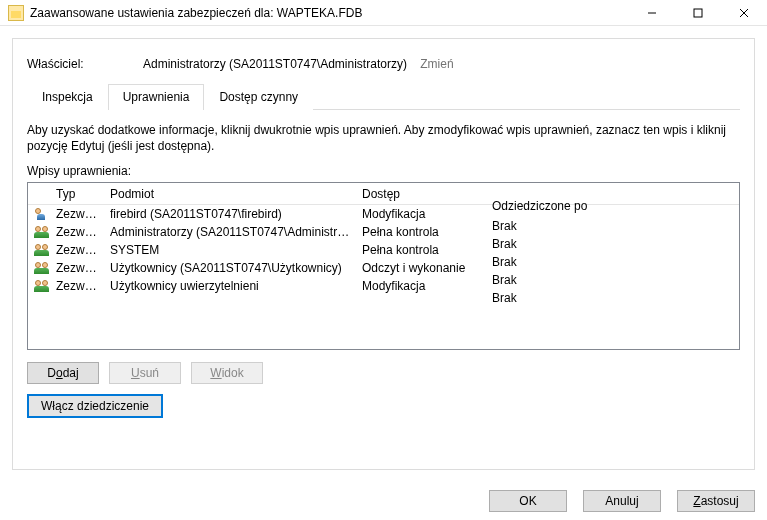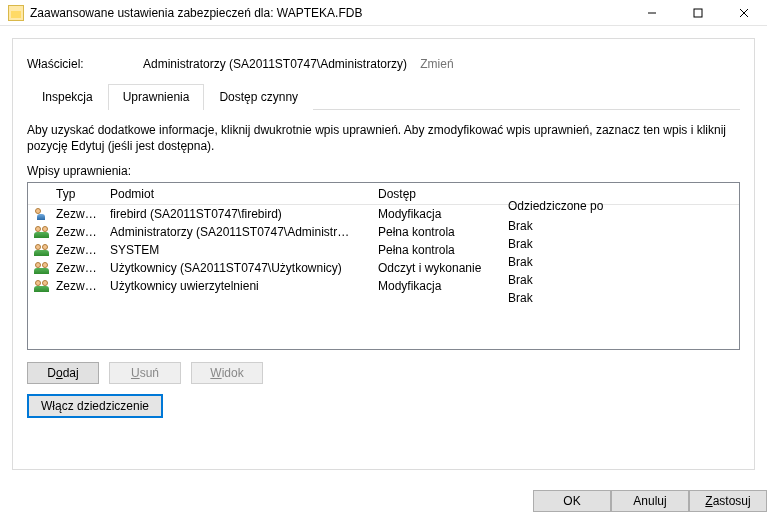--- a/index.html
+++ b/index.html
@@ -89,21 +89,21 @@
     align-items:center;
   }
   .lh .col, .lrow .col {
     padding: 0 6px;
     overflow:hidden; white-space:nowrap; text-overflow:ellipsis;
     font-size:12px;
   }
   .col-icon { width:22px; flex:0 0 22px; padding:0 0 0 4px; }
   .col-type { width:54px; flex:0 0 54px; }
   .col-principal { width:252px; flex:0 0 252px; }
-  .col-access { width:130px; flex:0 0 130px;margin-left:16px; }
+  .col-access { width:130px; flex:0 0 130px; }
   .col-inherit { flex:1 1 auto;margin-top:24px; }
   .lh .col { font-weight:400; }
   .lrow {
     display:flex;
     height:18px;
     align-items:center;
   }
   .picon {
     width:16px; height:12px; position:relative;
   }
@@ -130,22 +130,22 @@
     cursor:pointer;
   }
   .btn.disabled { color:#888; background:#efefef; border-color:#cfcfcf; cursor:default;}
   .btn.highlight {
     border:2px solid #0078d7;
     background:#e5e5e5;
     height:24px;
   }
   .footer {
     position:absolute;
-    right:0; bottom:8px;
-    display:flex; gap:0;
+    right:12px; bottom:8px;
+    display:flex; gap:16px;
   }
   .footer .btn { min-width:78px; }
   .accel { text-decoration: underline; }
 </style>
 </head>
 <body>
 
 <div class="titlebar">
   <div class="ticon"></div>
   <div class="title">Zaawansowane ustawienia zabezpieczeń dla: WAPTEKA.FDB</div>

